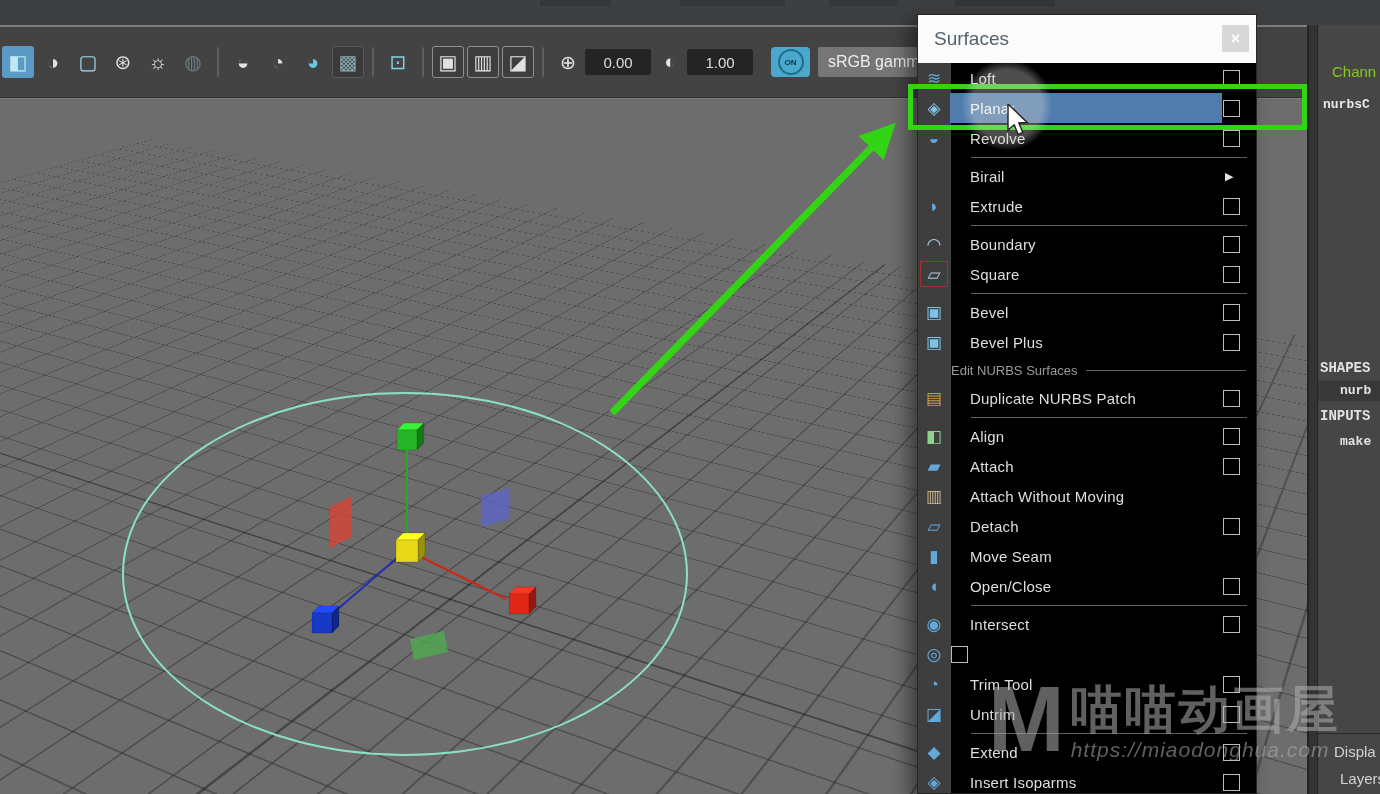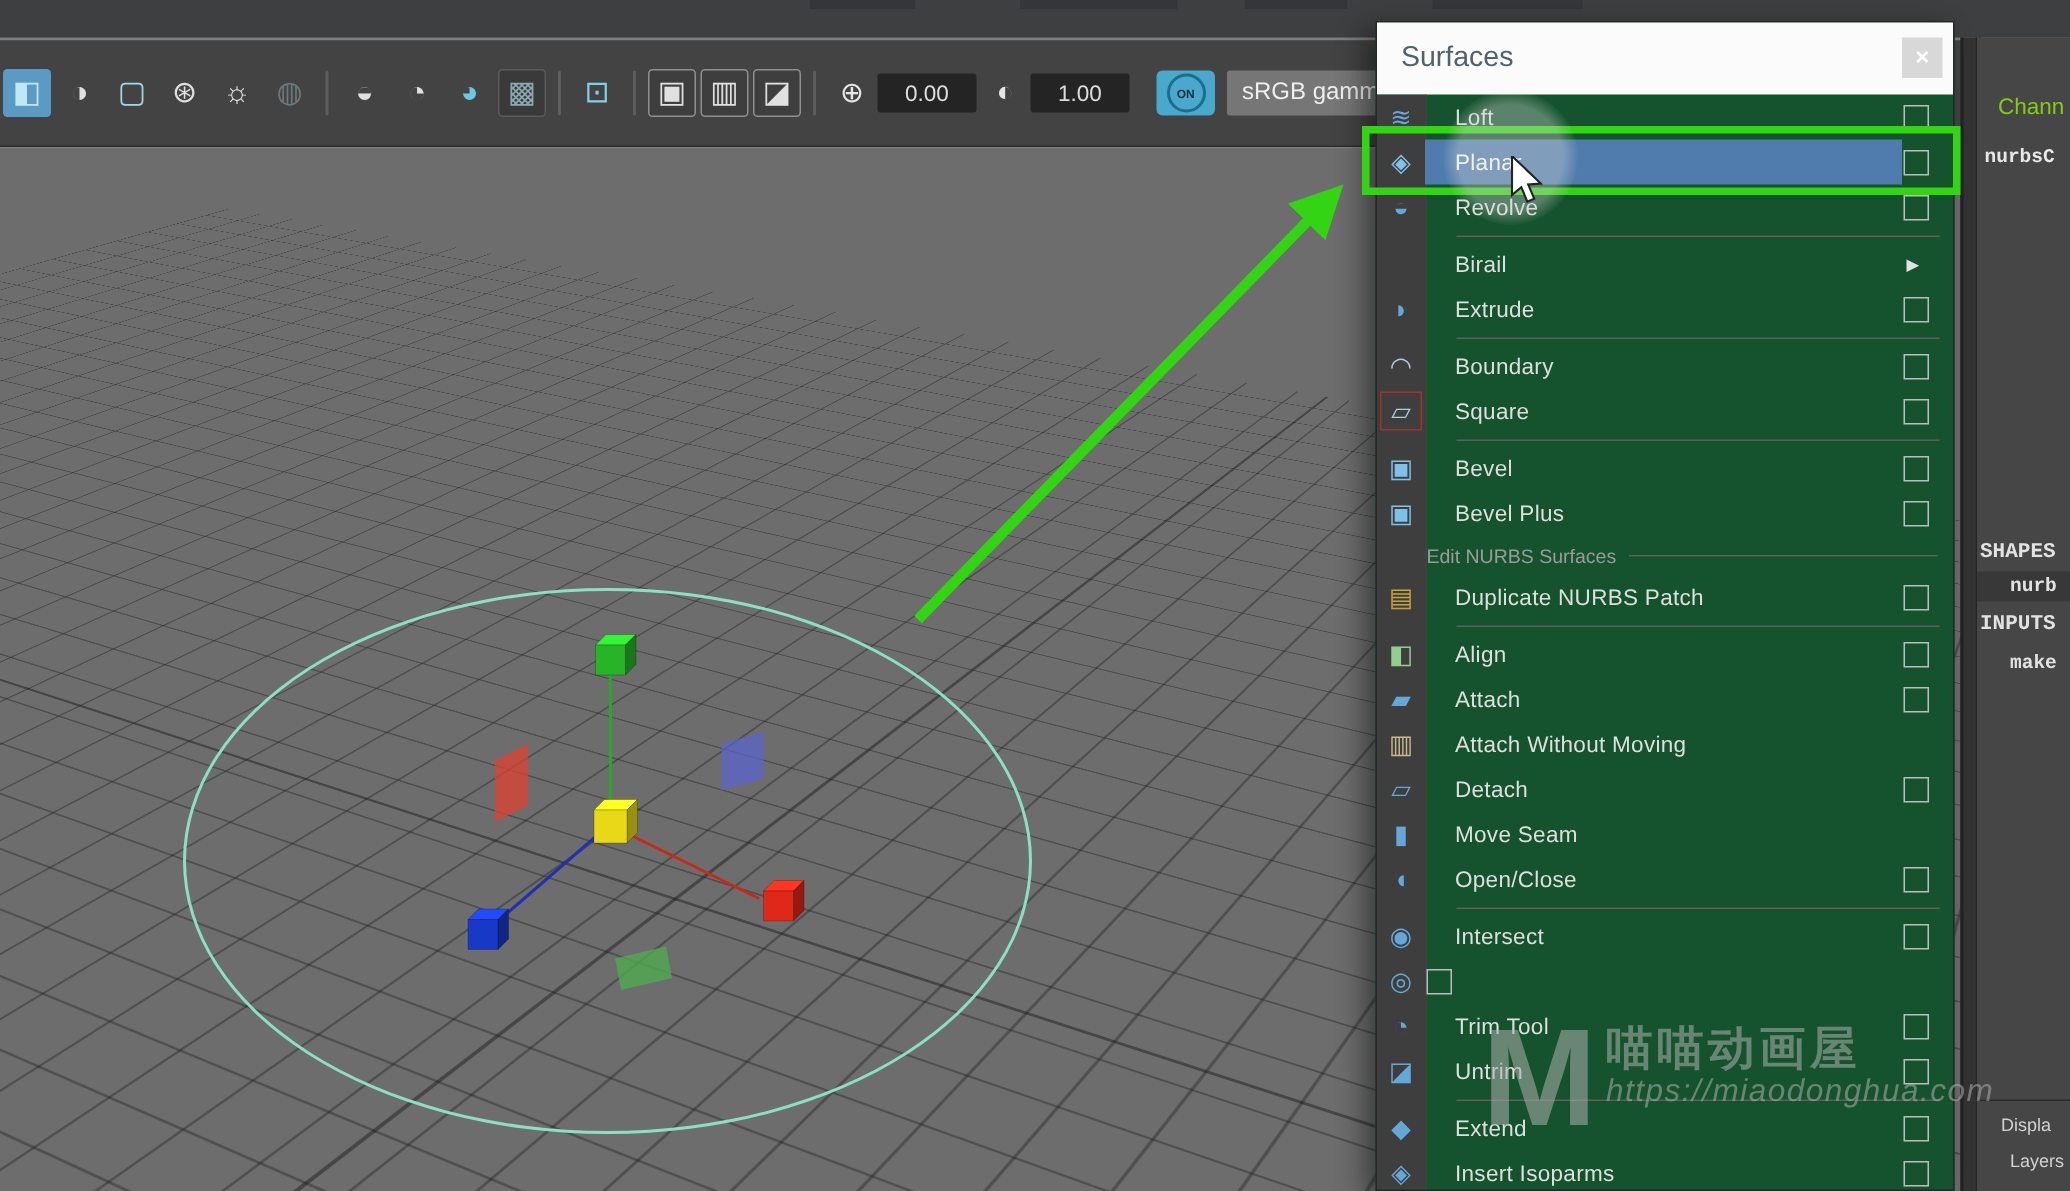--- a/index.html
+++ b/index.html
@@ -63,28 +63,28 @@
     font-weight:bold;font-size:13px;color:#e8e8e8;white-space:nowrap;}
   .cb-sec{position:absolute;left:2px;font-family:"Liberation Mono",monospace;font-weight:bold;
     font-size:14px;color:#e2e2e2;white-space:nowrap;}
   .cb-shapes{top:335px;}
   .cb-inputs{top:383px;}
   .cb-row{position:absolute;left:0;right:0;height:20px;font-family:"Liberation Mono",monospace;
     font-weight:bold;font-size:13px;color:#e2e2e2;padding-left:22px;white-space:nowrap;line-height:20px;}
   .hlrow{top:356px;background:#383838;}
   .inrow{top:407px;}
   .cb-bottom{position:absolute;top:708px;left:0;right:0;bottom:0;border-top:1px solid #2a2a2a;
-    font-size:12px;color:#d2d2d2;}
+    font-size:15px;color:#d2d2d2;}
   .cb-bottom div{white-space:nowrap;}
   .cb-disp{margin:9px 0 0 16px;}
   .cb-lay{margin:10px 0 0 22px;}
 
   
-  .menu-panel{position:absolute;left:917px;top:14px;width:386px;bottom:0;z-index:50;
-    background:#14532d;border:1px solid #262626;box-shadow:-8px 6px 18px rgba(0,0,0,.45);
+  .menu-panel{position:absolute;left:917px;top:14px;width:340px;bottom:0;z-index:50;
+    background:#000000;border:1px solid #262626;box-shadow:-8px 6px 18px rgba(0,0,0,.45);
     box-sizing:border-box;display:flex;flex-direction:column;}
   .menu-title{height:48px;background:#fbfbfb;display:flex;align-items:center;flex:none;
     padding-left:16px;position:relative;}
   .menu-title>span{font-size:19px;color:#53616b;}
   .menu-close{position:absolute;right:7px;top:10px;width:27px;height:27px;background:#d8d8d8;
     display:flex;align-items:center;justify-content:center;}
   .menu-close i{font-style:normal;color:#ffffff;font-weight:bold;font-size:16px;}
   .menu-body{position:relative;flex:1;overflow:hidden;}
   .icol{position:absolute;left:0;top:0;bottom:0;width:32px;background:#3e3e3e;
     border-right:1px solid #424242;}
@@ -113,21 +113,21 @@
     border:5px solid var(--annotation-green,#33d414);}
   .halo{position:absolute;left:962px;top:60px;width:90px;height:90px;border-radius:50%;
     background:radial-gradient(circle, rgba(215,215,215,.36) 0 55%, rgba(215,215,215,0) 72%);}
   .cursor{position:absolute;left:1006px;top:104px;}
 
   
   .wm{position:absolute;left:988px;top:682px;z-index:70;pointer-events:none;display:flex;
     align-items:flex-start;color:rgba(175,175,175,.55);}
   .wm-m{font-size:92px;font-weight:bold;line-height:.82;margin-right:6px;}
   .wm-col{display:flex;flex-direction:column;}
-  .wm-cn{font-size:31px;font-weight:bold;letter-spacing:3px;line-height:1.1;}
+  .wm-cn{font-size:51px;font-weight:bold;letter-spacing:3px;line-height:1.1;}
   .wm-url{font-size:21px;font-style:italic;letter-spacing:1px;margin-top:0px;}
 </style>
 </head>
 <body>
 
 <div class="stage">
 
   <div class="topstrip">
     <i class="rem r1"></i>
     <i class="rem r2"></i>

